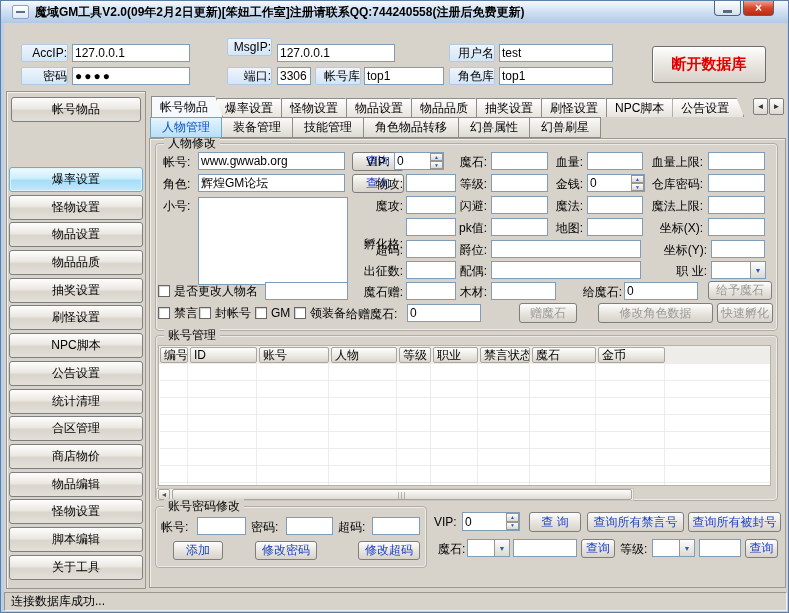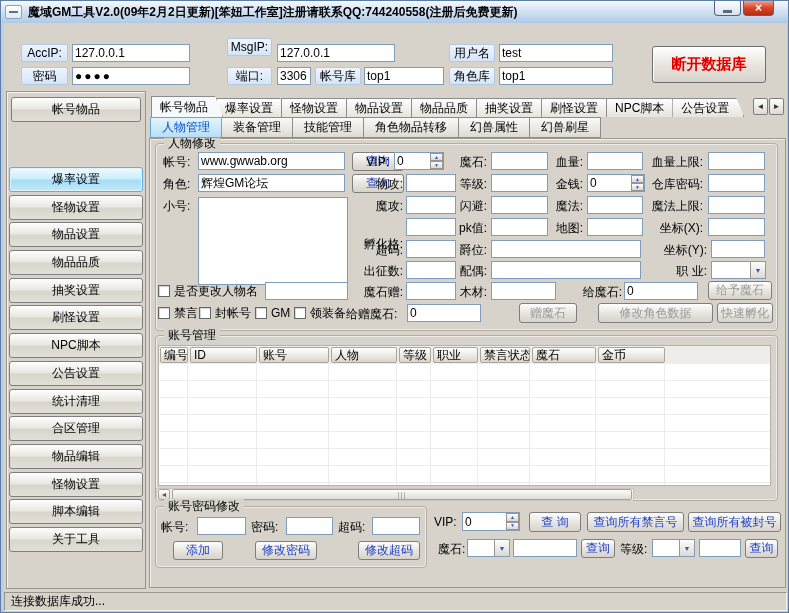--- a/index.html
+++ b/index.html
@@ -1,40 +1,40 @@
 <!DOCTYPE html>
 <html><head>
 <meta charset="utf-8">
 <style>
   html,body{margin:0;padding:0;background:#9aa5b1;}
   *{box-sizing:border-box;}
   .window{position:relative;width:789px;height:613px;background:#b9cfe8;border:1px solid #5e7da3;
     font-family:"Liberation Sans",sans-serif;font-size:12px;color:#000;overflow:hidden;}
   
   .titlebar{position:absolute;left:0;top:0;width:100%;height:22px;
-    background:linear-gradient(#f4f9ff,#d3e2f4 45%,#b0c9e6);display:flex;align-items:center;padding-left:4px;}
+    background:linear-gradient(#f4f9ff,#d3e2f4 45%,#b0c9e6);display:flex;align-items:center;padding-left:11px;}
   .app-icon{width:17px;height:14px;background:linear-gradient(#ffffff,#dfe8f2);border:1px solid #8aa3c0;border-radius:2px;position:relative;flex:0 0 auto;}
   .app-icon::after{content:"";position:absolute;left:3px;right:3px;top:5px;border-top:2px solid #5a7184;}
   .title{font-weight:bold;margin-left:6px;white-space:nowrap;overflow:hidden;}
   .winbtns{position:absolute;right:14px;top:0;display:flex;}
   .wb{height:15px;border:1px solid #51627a;border-top:none;display:flex;align-items:center;justify-content:center;
     border-radius:0 0 4px 4px;margin-left:2px;}
   .wb.min{width:27px;background:linear-gradient(#fdfeff,#d7e2ef);}
   .dash{width:9px;border-top:3px solid #5a6b80;margin-top:6px;}
   .wb.close{width:31px;background:linear-gradient(#f2a08e,#d8442a 50%,#b92b12);color:#fff;font-weight:bold;font-size:12px;line-height:1;}
   
   .client{position:absolute;left:3px;top:22px;width:783px;height:588px;background:#d7d3cb;}
   
   .gb{position:absolute;border:1px solid #b2aea6;border-radius:4px;box-shadow:inset 0 0 0 1px rgba(255,255,255,.55);}
   .gb-cap{position:absolute;top:-8px;left:8px;background:#d7d3cb;padding:0 4px;line-height:14px;white-space:nowrap;}
   .gb-cap.center{left:50%;transform:translateX(-50%);}
   
   .lbl{position:absolute;white-space:nowrap;line-height:15px;}
   .lbl.r{text-align:right;}
-  .lbl3d{position:absolute;height:18px;line-height:16px;text-align:center;background:linear-gradient(#eef5fd,#d4e5f7);
+  .lbl3d{position:absolute;height:18px;line-height:16px;text-align:right;background:linear-gradient(#eef5fd,#d4e5f7);
     border:1px solid #b3c9e2;border-radius:2px;}
   .inp{position:absolute;height:18px;background:#fff;border:1px solid #7f9db9;font:12px "Liberation Sans",sans-serif;padding:0 2px;}
   textarea.inp{resize:none;}
   .btn{position:absolute;background:linear-gradient(#fefefe,#e9e6df 50%,#d7d3cb);border:1px solid #7e7e7e;border-radius:3px;
     font:12px "Liberation Sans",sans-serif;display:flex;align-items:center;justify-content:center;cursor:default;white-space:nowrap;}
   .btn.blue{color:#1b3fc4;}
   .btn.gray{color:#9a9a9a;}
   .btn.red{color:#e10000;font-weight:bold;font-size:15px;border:1px solid #6e6e6e;box-shadow:inset 1px 1px 0 #fff;}
   
   .spin{position:absolute;height:18px;background:#fff;border:1px solid #7f9db9;display:flex;}
@@ -155,20 +155,23 @@
         <span>NPC脚本</span>
       </div>
       <div class="sbtn">
         <span>公告设置</span>
       </div>
       <div class="sbtn">
         <span>统计清理</span>
       </div>
       <div class="sbtn">
         <span>合区管理</span>
+      </div>
+      <div class="sbtn">
+        <span>商店物价</span>
       </div>
       <div class="sbtn">
         <span>物品编辑</span>
       </div>
       <div class="sbtn">
         <span>怪物设置</span>
       </div>
       <div class="sbtn">
         <span>脚本编辑</span>
       </div>

